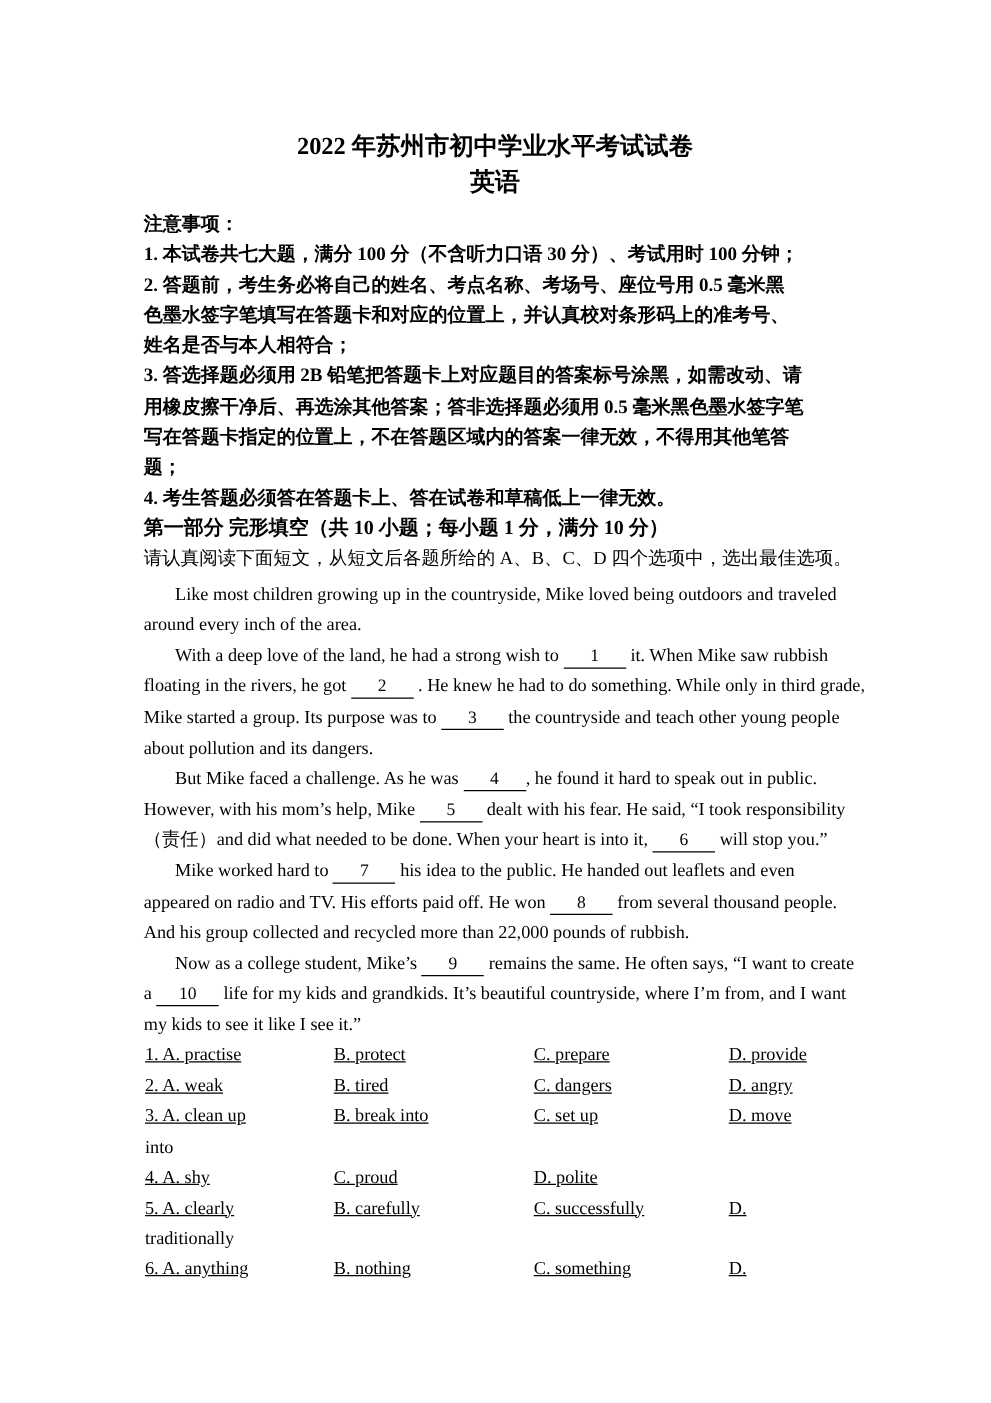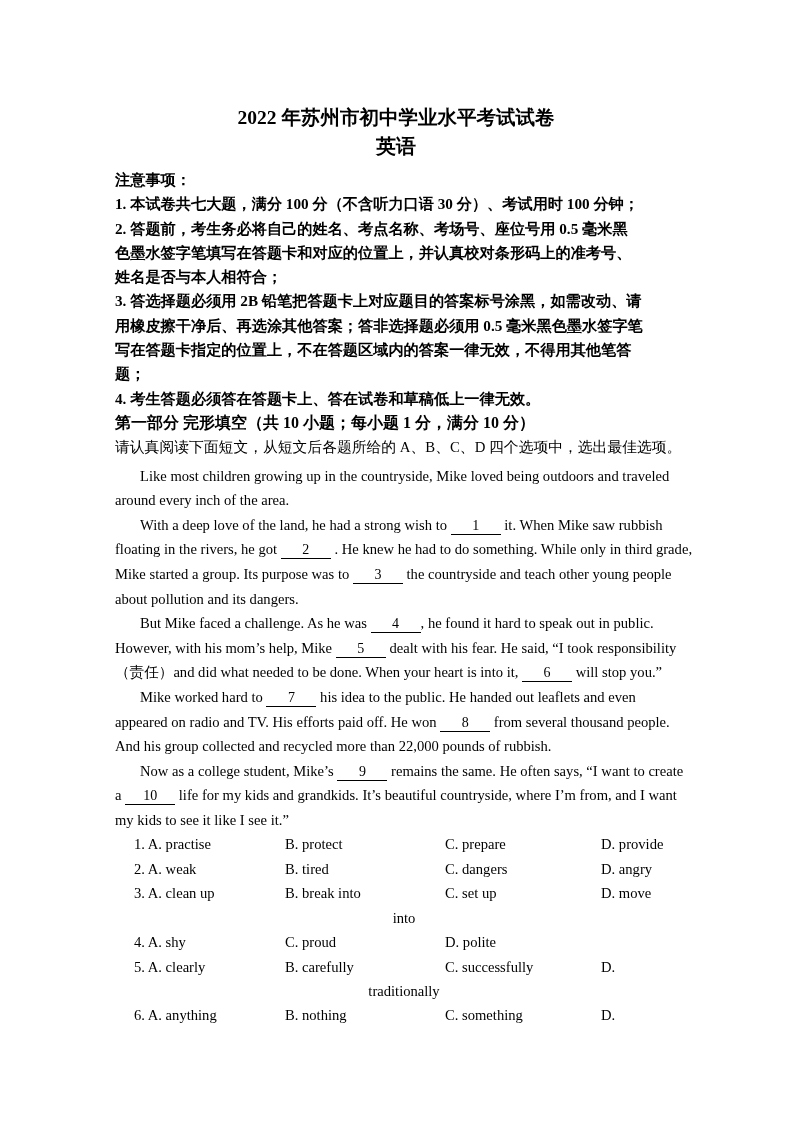--- a/index.html
+++ b/index.html
@@ -75,31 +75,31 @@
     padding: 0 2px;
   }
   .options {
     margin-top: 0;
   }
   .orow {
     display: grid;
     grid-template-columns: 151px 160px 156px 1fr;
     font-size: 14.6px;
     line-height: 24.4px;
-    margin-left: 19px;
+    margin-left: 1px;
+    text-decoration: underline;
   }
   .ocell {
     white-space: nowrap;
   }
   .owrap {
     font-size: 14.6px;
     line-height: 24.4px;
-    margin-left: 16px;
-    white-space: nowrap;
-    text-align: center;
+    margin-left: 1px;
+    white-space: nowrap;
   }
   .footer {
     position: absolute;
     top: 1119px;
     left: 0;
     width: 100%;
     text-align: center;
     font-family: "Liberation Sans", "DejaVu Sans", sans-serif;
     font-size: 17px;
     color: #8c8c8c;

